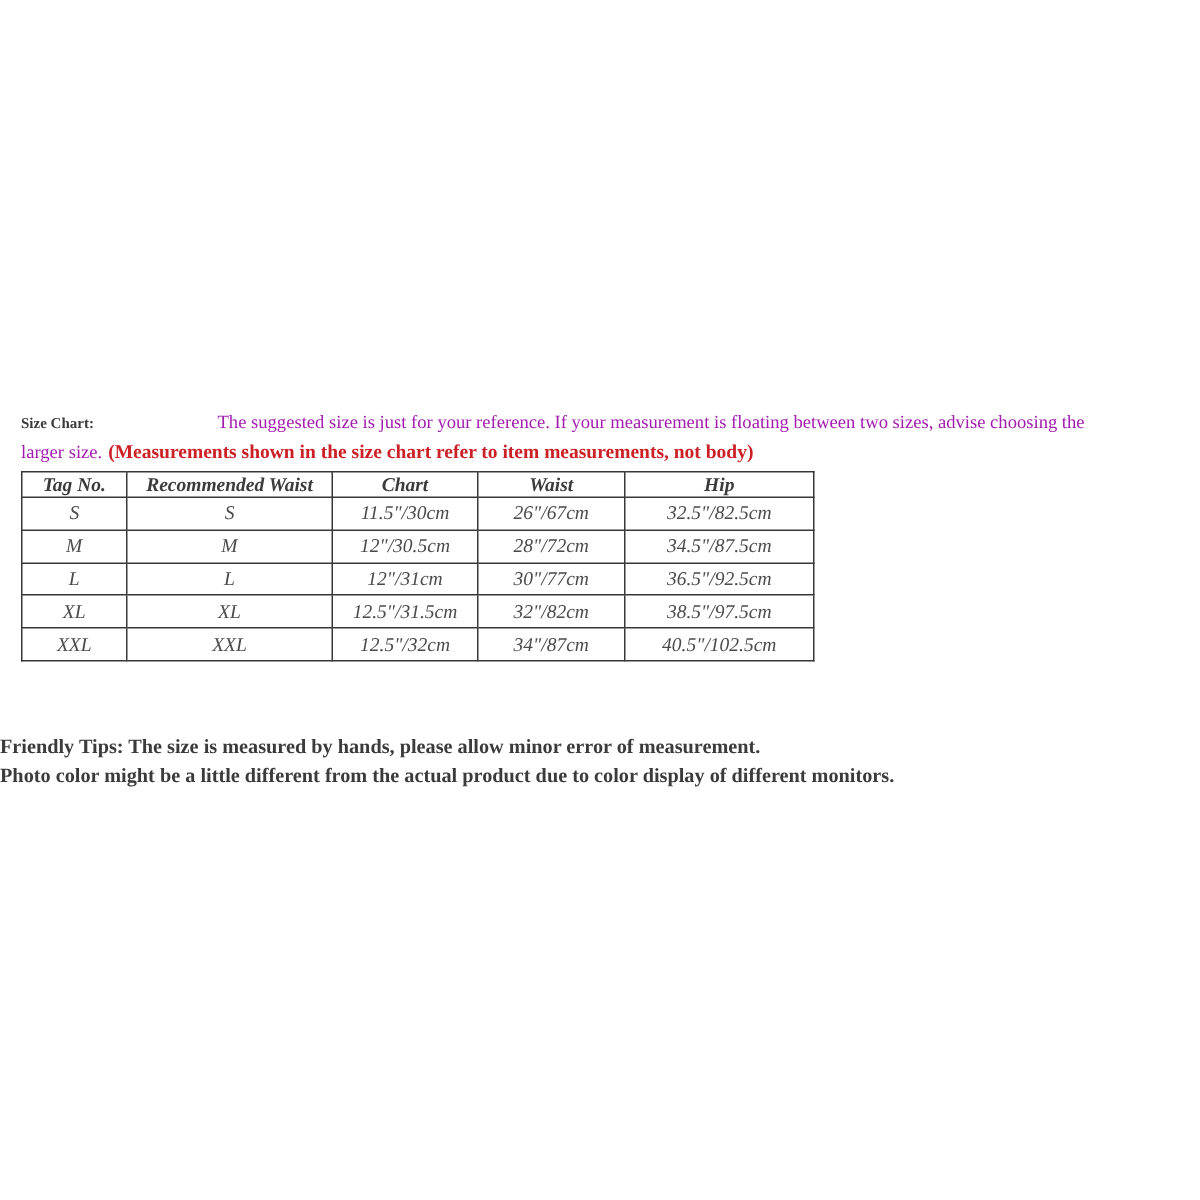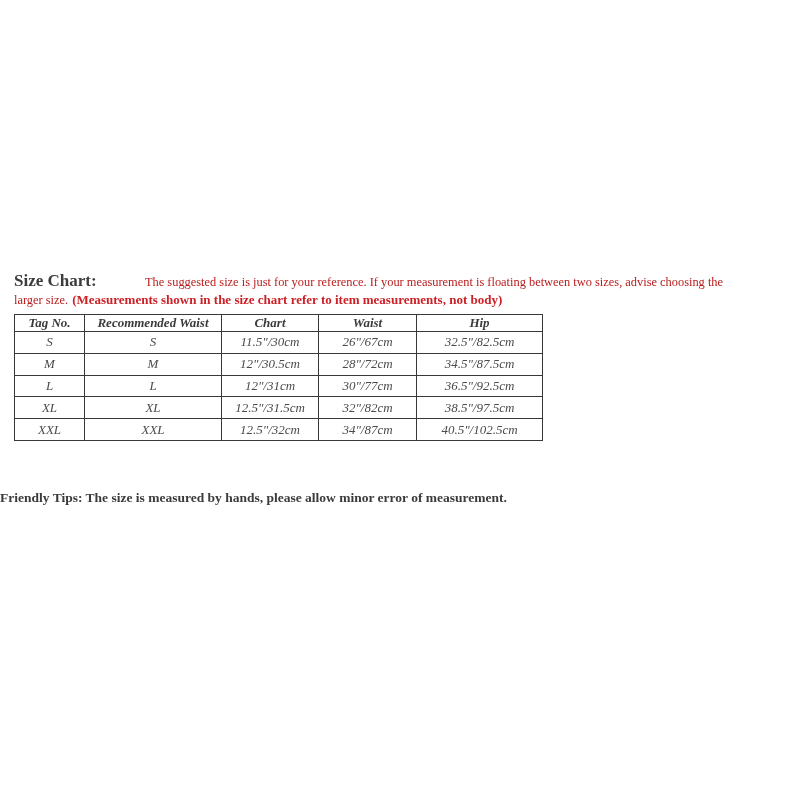--- a/index.html
+++ b/index.html
@@ -17,26 +17,26 @@
     position: absolute;
     left: 14px; top: 272px;
     width: 786px;
     font-size: 12.4px;
     line-height: 18px;
     white-space: nowrap;
   }
   .sc-label {
     display: inline-block;
     width: 131px;
-    font-size: 17px;
+    font-size: 10px;
     font-weight: bold;
     color: #3b3b3b;
     vertical-align: baseline;
   }
-  .red { color: #b91c1c; margin-top: 44px; }
+  .red { color: #a21caf; margin-top: 44px; }
   .red-bold { color: #cb2026; font-weight: bold; font-size: 13px; text-align: center; }
   .notice-normal { margin-right: 4px; }
 
   
   .size-table {
     position: absolute;
     left: 14px; top: 314px;
     border-collapse: collapse;
     table-layout: fixed;
     width: 528px;
@@ -132,13 +132,14 @@
       <td>XXL</td>
       <td>12.5"/32cm</td>
       <td>34"/87cm</td>
       <td>40.5"/102.5cm</td>
     </tr>
   </tbody>
 </table>
 
 <div class="tips">
   <div>Friendly Tips: The size is measured by hands, please allow minor error of measurement.</div>
+  <div>Photo color might be a little different from the actual product due to color display of different monitors.</div>
 </div>
 
 </body></html>

